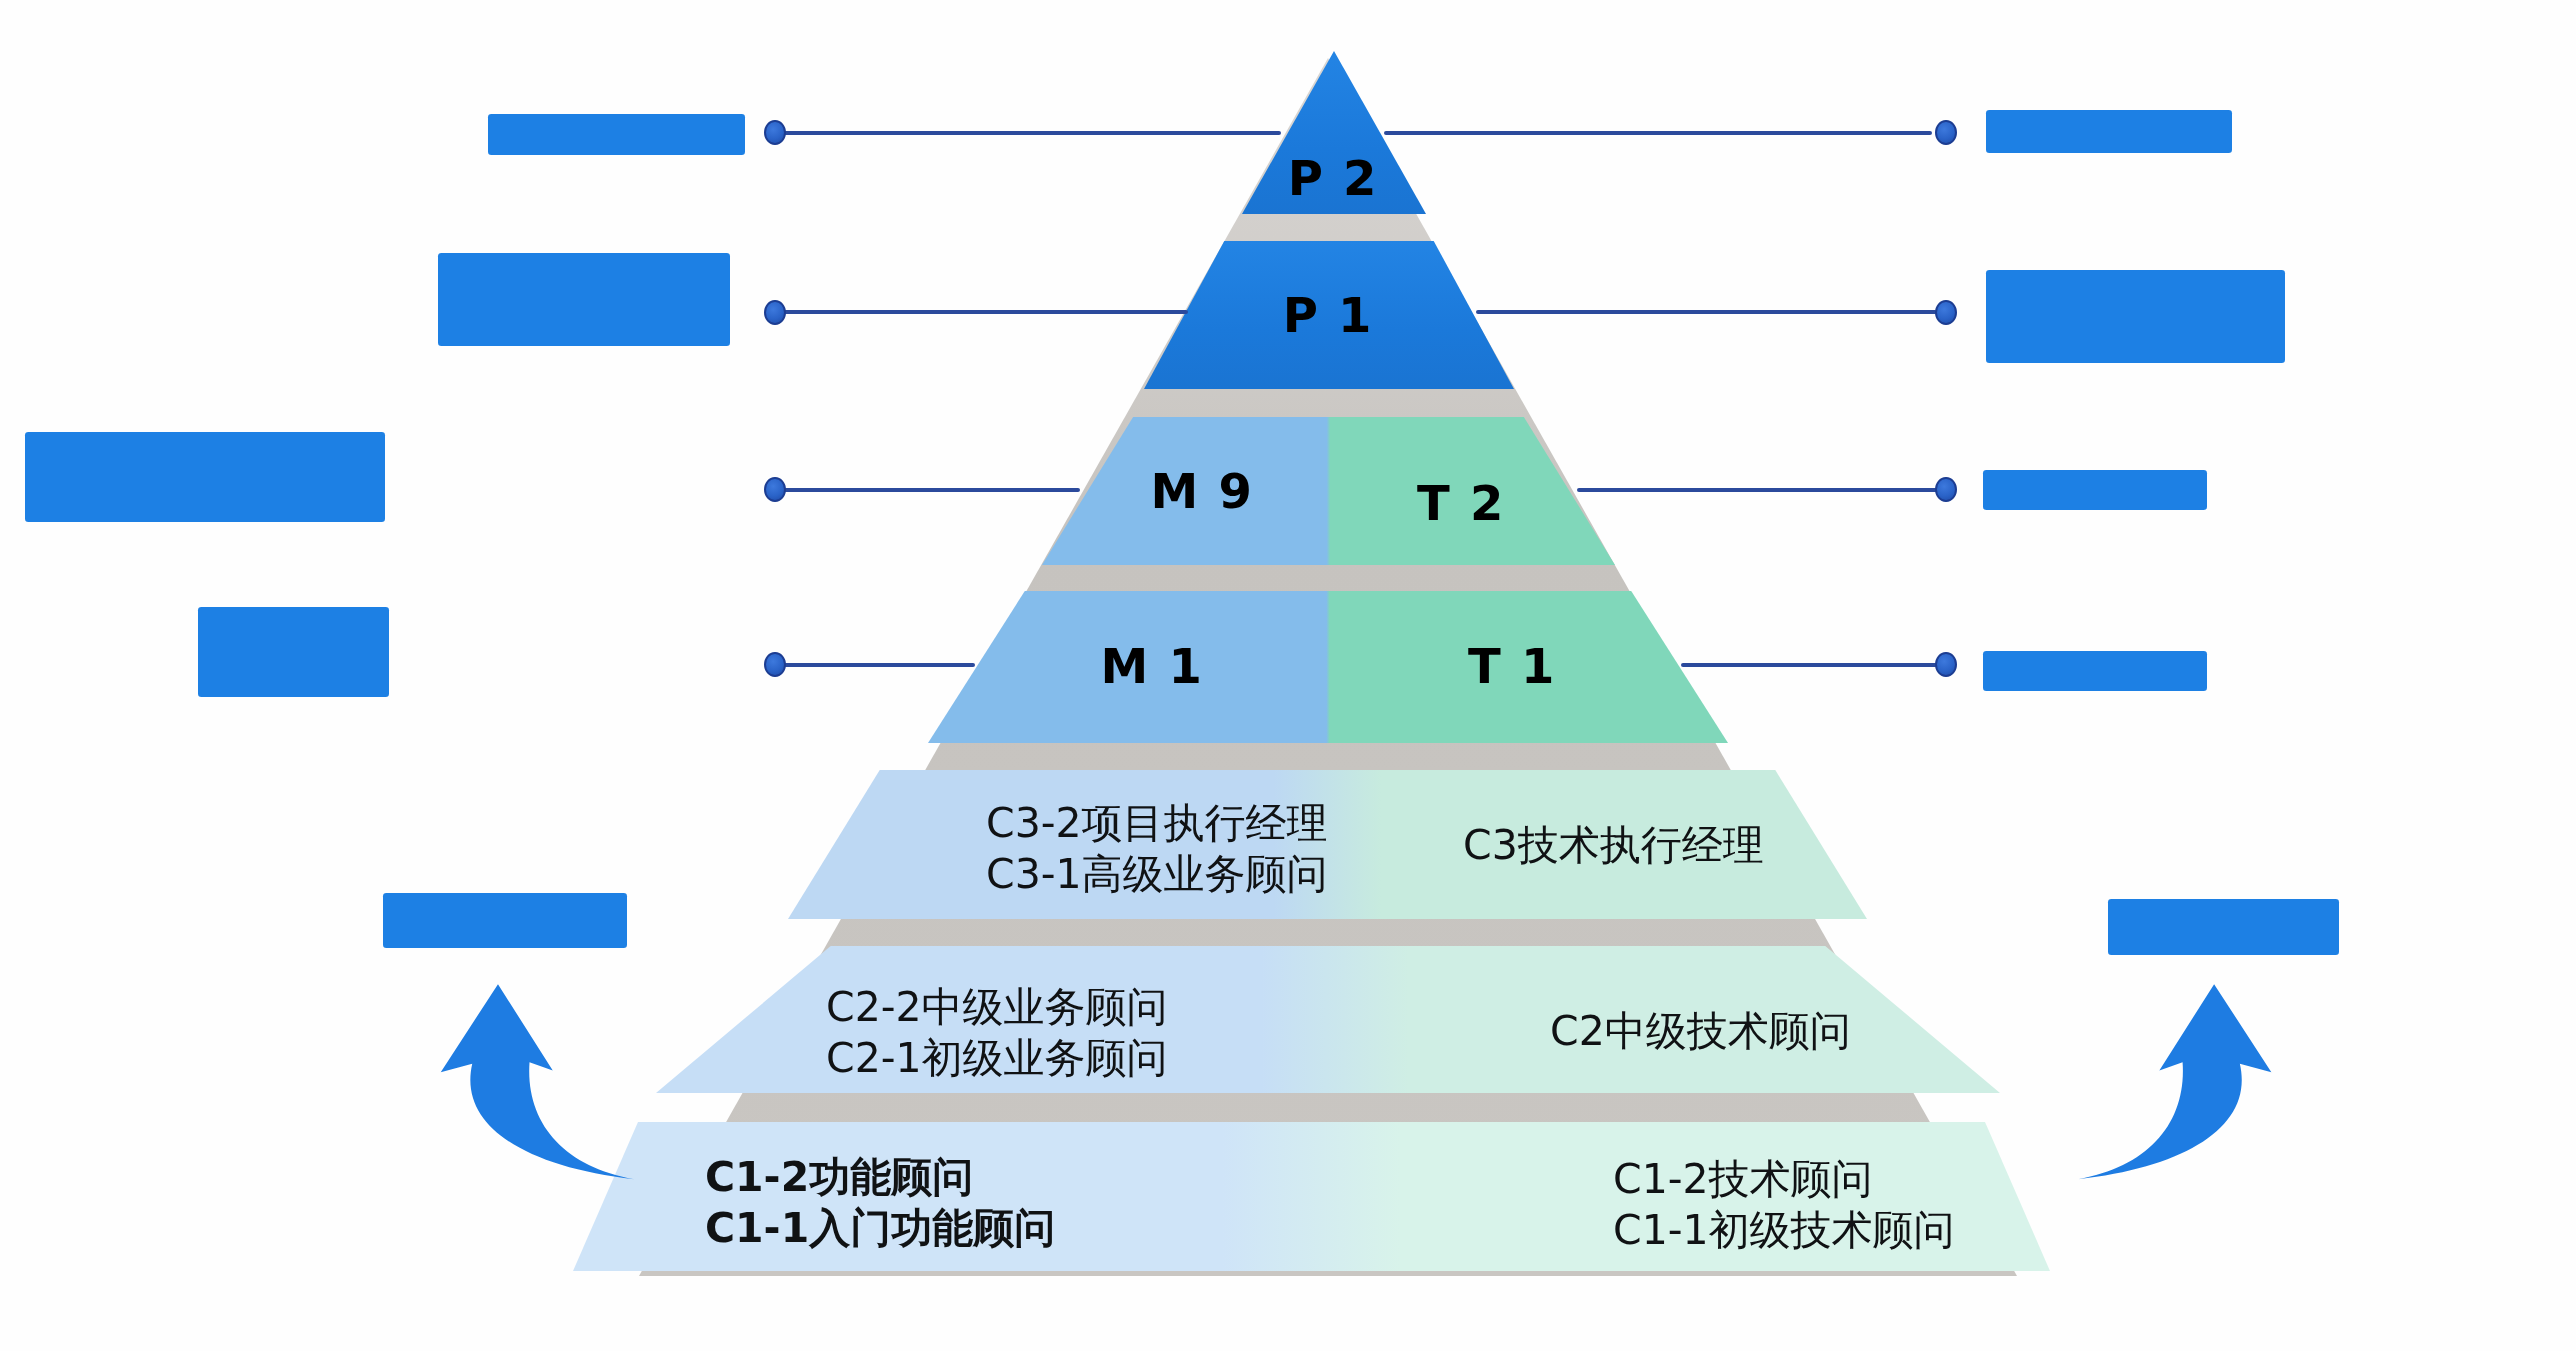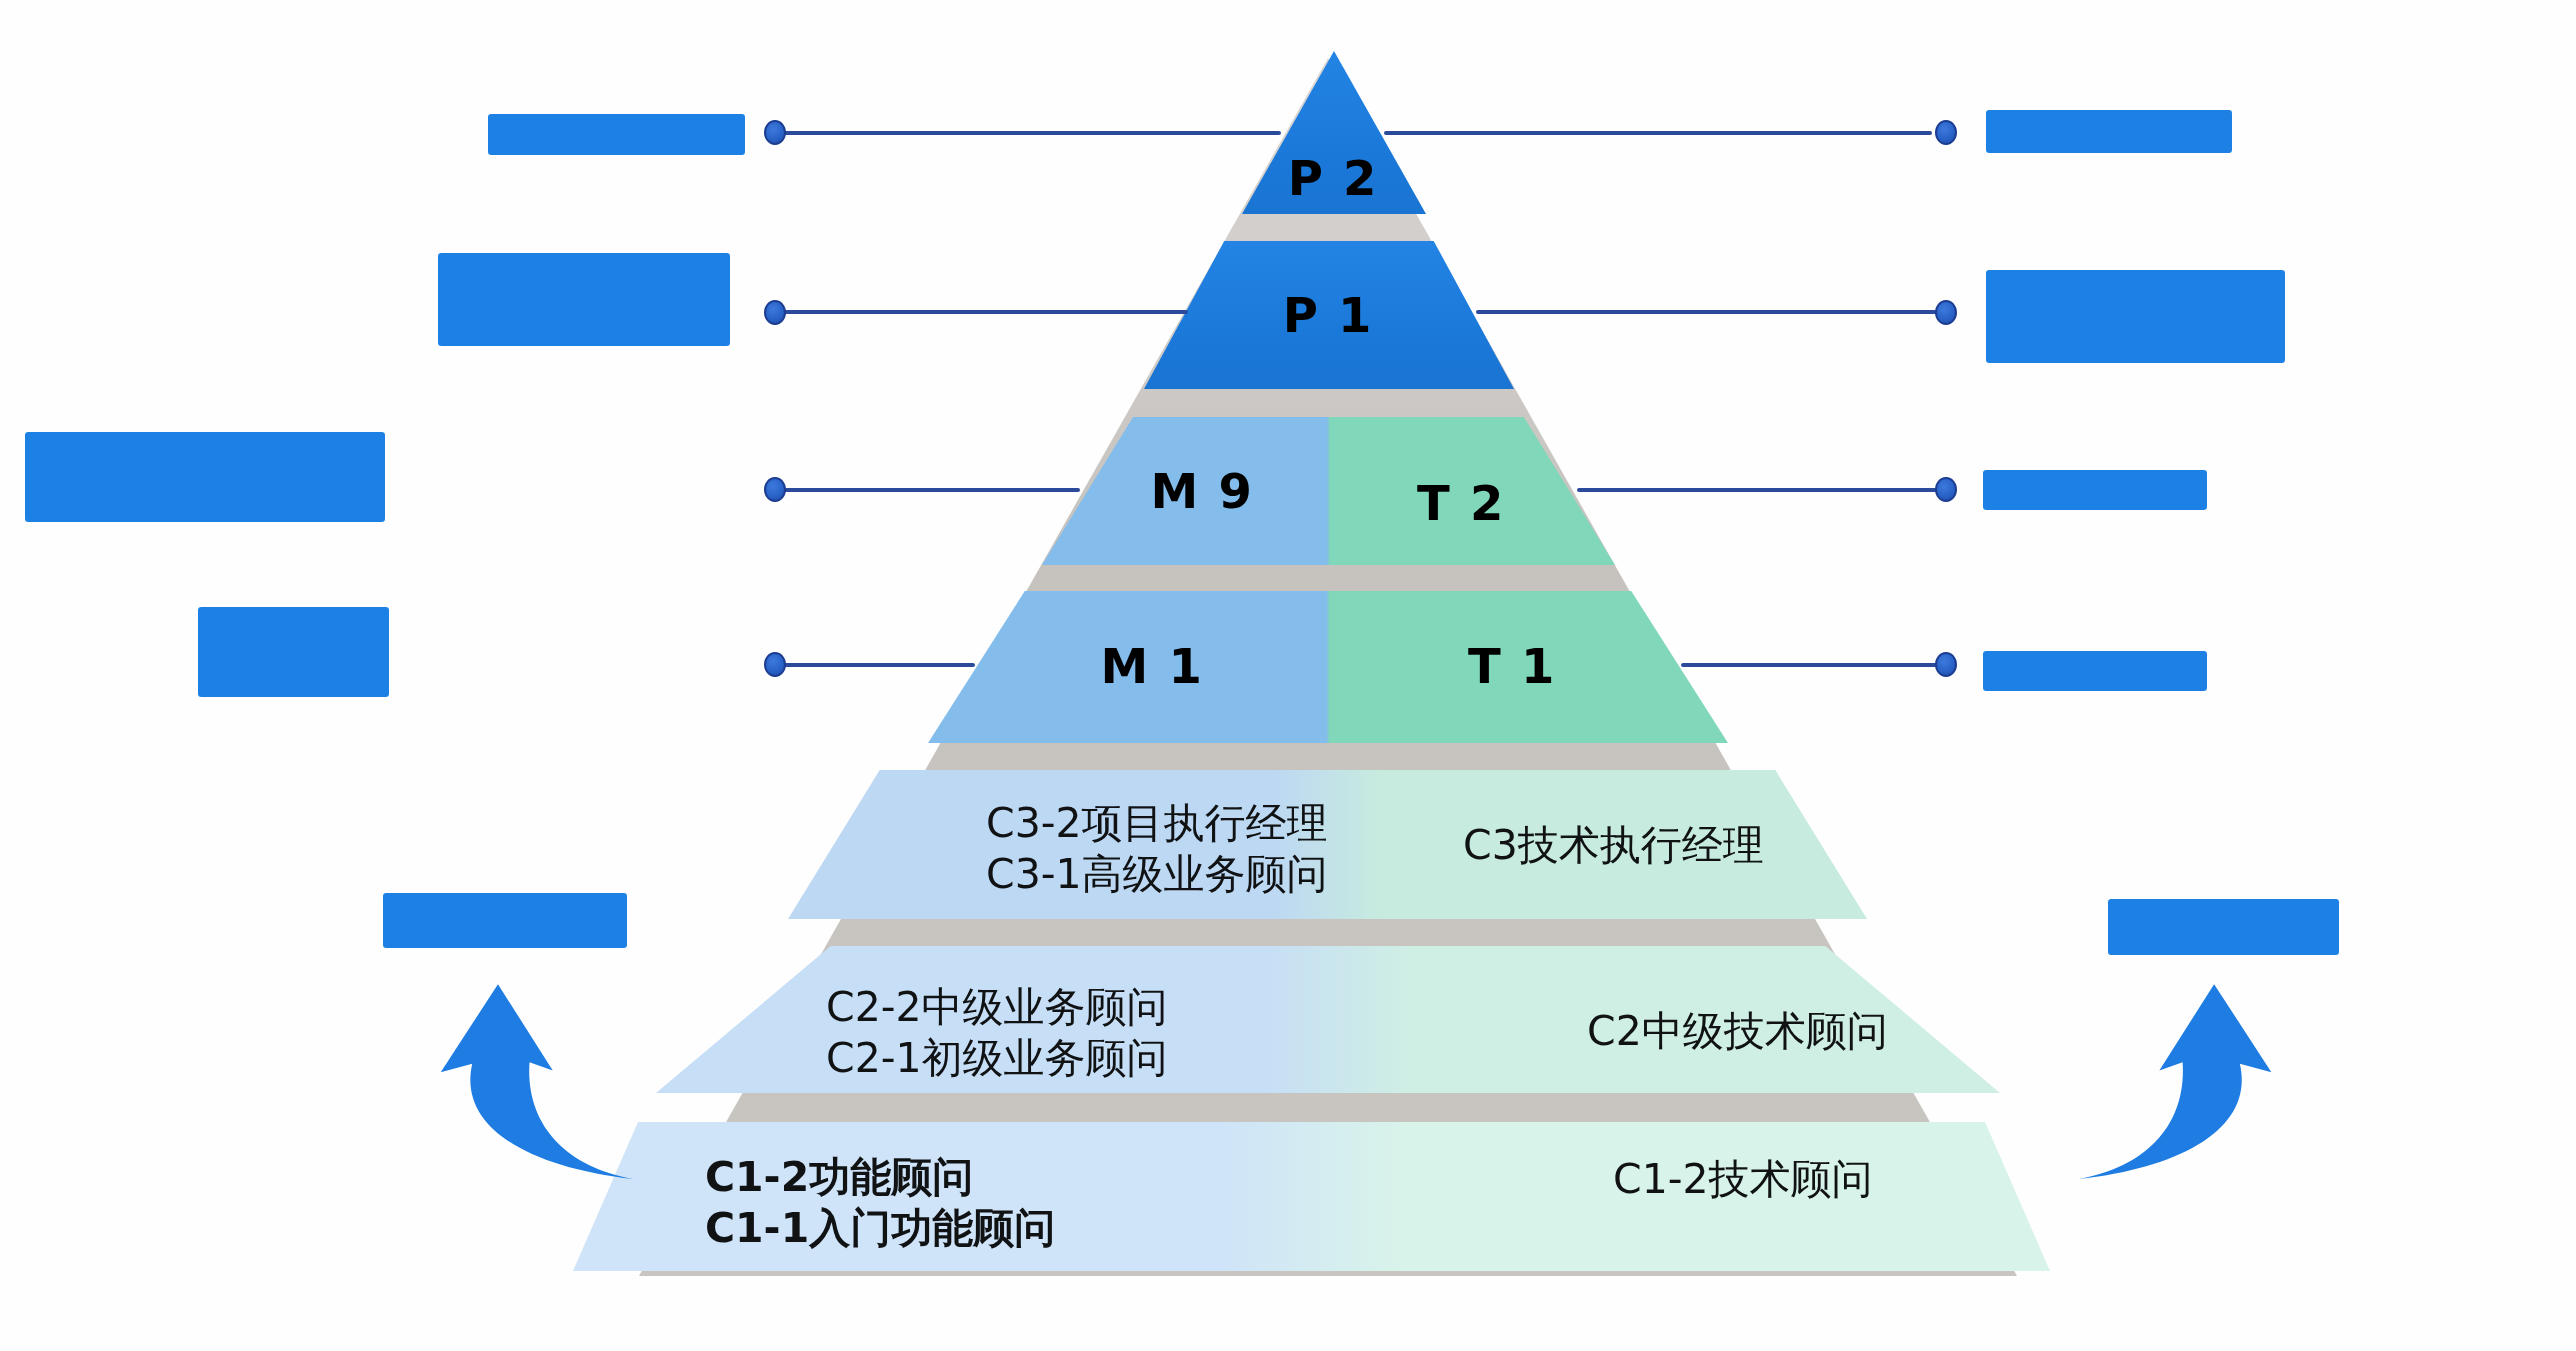--- a/index.html
+++ b/index.html
@@ -85,30 +85,31 @@
     <div>C3-1高级业务顾问</div>
   </div>
   <div class="abs cjk" style="left:1463px;top:820px;">
     <div>C3技术执行经理</div>
   </div>
 
   <div class="abs cjk" style="left:826px;top:982px;">
     <div>C2-2中级业务顾问</div>
     <div>C2-1初级业务顾问</div>
   </div>
-  <div class="abs cjk" style="left:1550px;top:1006px;margin-left:37px;">
+  <div class="abs cjk" style="left:1550px;top:1006px;">
     <div>C2中级技术顾问</div>
   </div>
 
   <div class="abs cjk" style="left:705px;top:1152px;font-weight:bold;">
     <div>C1-2功能顾问</div>
     <div>C1-1入门功能顾问</div>
   </div>
   <div class="abs cjk" style="left:1613px;top:1154px;">
     <div>C1-2技术顾问</div>
+    <div>C1-1初级技术顾问</div>
   </div>
 
   <div class="abs conn" style="left:783px;top:131px;width:498px;"></div>
   <div class="abs conn" style="left:1384px;top:131px;width:548px;"></div>
   <div class="abs conn" style="left:780px;top:310px;width:408px;"></div>
   <div class="abs conn" style="left:1476px;top:310px;width:461px;"></div>
   <div class="abs conn" style="left:778px;top:488px;width:302px;"></div>
   <div class="abs conn" style="left:1577px;top:488px;width:362px;"></div>
   <div class="abs conn" style="left:777px;top:663px;width:198px;"></div>
   <div class="abs conn" style="left:1681px;top:663px;width:257px;"></div>

